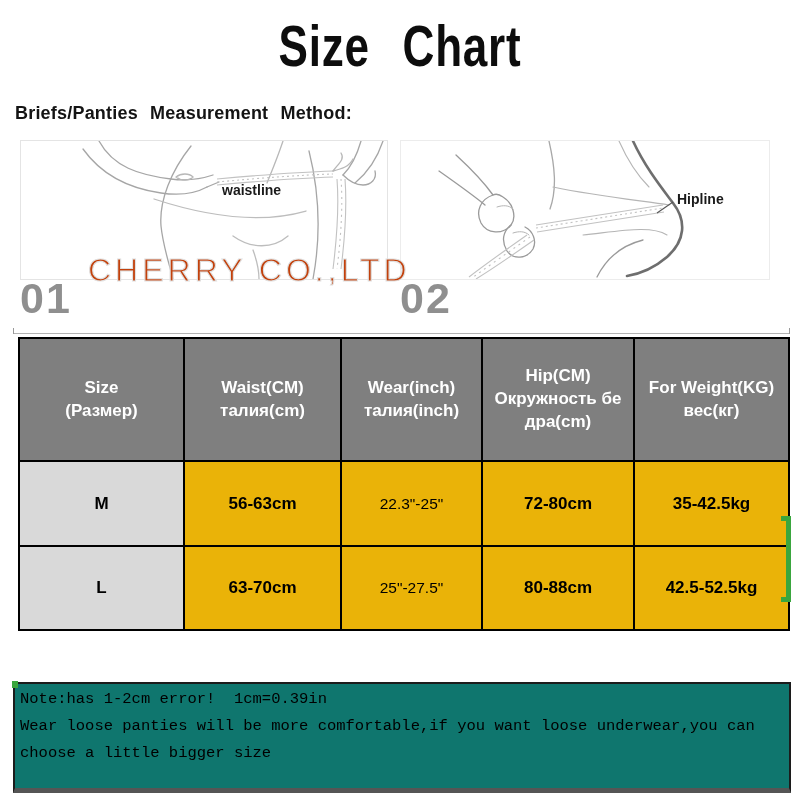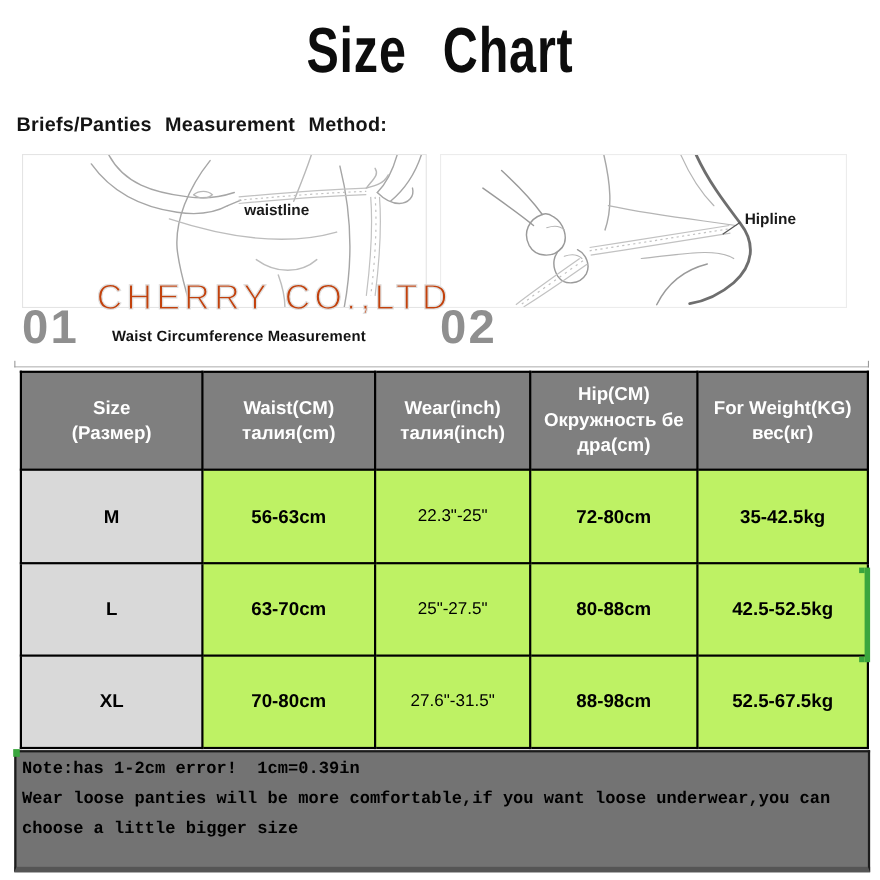--- a/index.html
+++ b/index.html
@@ -25,54 +25,54 @@
   .fig svg { display:block; width:100%; height:100%; }
   .fig-label { font-family:"Liberation Sans", sans-serif; font-size:14px; font-weight:700; fill:#1a1a1a; }
   
   .watermark {
     position:absolute; left:88px; top:252px; z-index:5;
     font-size:32px; letter-spacing:4px; font-weight:400;
     color:#c2410c; -webkit-text-stroke:1.1px #e1e1e1;
     white-space:nowrap; pointer-events:none;
   }
   
-  .step { position:absolute; top:281px; display:flex; align-items:flex-end; gap:30px; }
+  .step { position:absolute; top:281px; display:flex; align-items:flex-end; gap:18px; }
   .step-1 { left:20px; } .step-2 { left:400px; }
   .step-num { font-size:43px; line-height:34px; font-weight:700; color:#8f8f8f; letter-spacing:2px; }
   .step-caption { font-size:13.5px; font-weight:700; color:#121212; letter-spacing:0.2px; padding-bottom:2px; }
   
   .table-topline { position:absolute; left:13px; top:333px; width:777px; height:1px; background:#b3b3b3; }
   .topline-tick { position:absolute; top:328px; width:1px; height:6px; background:#9a9a9a; }
   .tick-l { left:13px; } .tick-r { left:789px; }
   
   table.size-table {
     position:absolute; left:18px; top:337px;
     border-collapse:collapse; table-layout:fixed; width:770px;
   }
   .size-table th, .size-table td {
     border:2px solid #000; text-align:center; vertical-align:middle; padding:0;
   }
-  .size-table thead tr { height:89px; }
+  .size-table thead tr { height:123px; }
   .size-table thead th {
     background:#7f7f7f; color:#ffffff; font-size:17px; font-weight:700; line-height:1.35;
   }
   .size-table thead th span { display:block; }
   .size-table tbody tr.row-m  { height:85px; }
   .size-table tbody tr.row-l  { height:84px; }
   .size-table tbody tr.row-xl { height:84px; }
-  .size-table tbody td { background:#bef264; font-size:17px; font-weight:700; color:#000; }
+  .size-table tbody td { background:#eab308; font-size:17px; font-weight:700; color:#000; }
   .size-table tbody td.size-cell { background:#d9d9d9; }
   .size-table tbody td.inch-cell { font-weight:400; font-size:15.5px; }
   
   .note-box {
     position:absolute; left:13px; top:682px; width:778px; height:111px; box-sizing:border-box;
-    border:2px solid #1c1c1c; border-bottom:5px solid #555555; background:#737373;
+    border:2px solid #1c1c1c; border-bottom:5px solid #555555; background:#0f766e;
     padding:2px 6px 0 5px;
     font-family:"Liberation Mono", "DejaVu Sans Mono", monospace;
-    font-size:15.5px; line-height:27px; color:#000;font-weight:bold;
+    font-size:15.5px; line-height:27px; color:#000;
   }
   .note-line { white-space:pre-wrap; }
   
   .green { position:absolute; background:#3aa63e; }
   .g-v    { left:786px; top:516px; width:5px; height:86px; }
   .g-cap1 { left:781px; top:516px; width:5px; height:5px; }
   .g-cap2 { left:781px; top:597px; width:5px; height:5px; }
   .g-note { left:12px;  top:681px; width:6px; height:7px; }
 </style>
 </head>
@@ -153,21 +153,20 @@
       </g>
       <path d="M256,72 L272,61" stroke="#555" stroke-width="1.1" fill="none"></path>
       <text class="fig-label" x="276" y="63">Hipline</text>
     </svg>
   </div>
 
   <div class="watermark">CHERRY CO.,LTD</div>
 
   <div class="step step-1">
     <span class="step-num">01</span>
-    <span class="step-caption">Waist Circumference Measurement</span>
   </div>
   <div class="step step-2">
     <span class="step-num">02</span>
   </div>
 
   <div class="table-topline"></div>
   <div class="topline-tick tick-l"></div>
   <div class="topline-tick tick-r"></div>
 
   <table class="size-table">
@@ -211,27 +210,20 @@
         <td>72-80cm</td>
         <td>35-42.5kg</td>
       </tr>
       <tr class="row-l">
         <td class="size-cell">L</td>
         <td>63-70cm</td>
         <td class="inch-cell">25"-27.5"</td>
         <td>80-88cm</td>
         <td>42.5-52.5kg</td>
       </tr>
-      <tr class="row-xl">
-        <td class="size-cell">XL</td>
-        <td>70-80cm</td>
-        <td class="inch-cell">27.6"-31.5"</td>
-        <td>88-98cm</td>
-        <td>52.5-67.5kg</td>
-      </tr>
     </tbody>
   </table>
 
   <div class="note-box">
     <div class="note-line">Note:has 1-2cm error!  1cm=0.39in</div>
     <div class="note-line">Wear loose panties will be more comfortable,if you want loose underwear,you can choose a little bigger size</div>
   </div>
 
   <div class="green g-v"></div>
   <div class="green g-cap1"></div>

